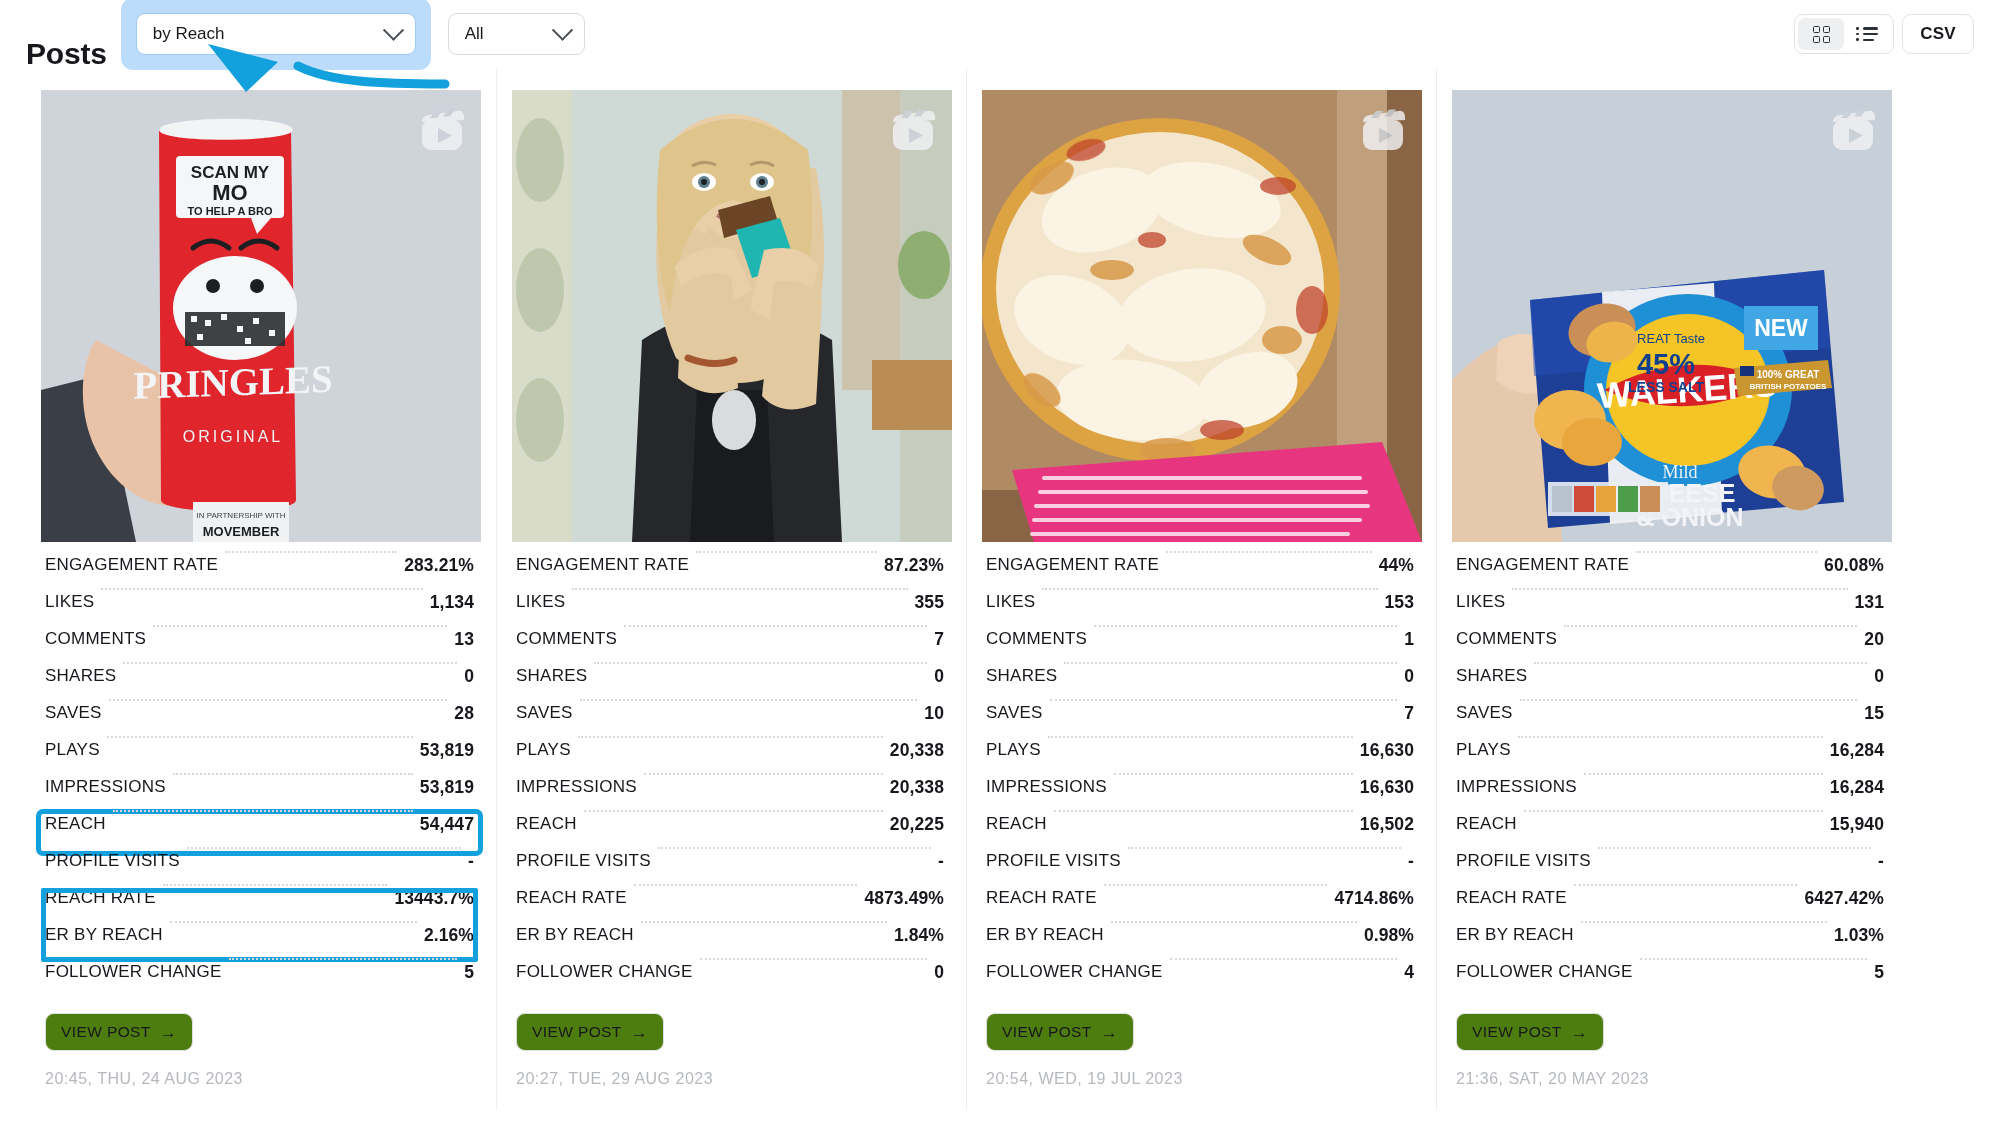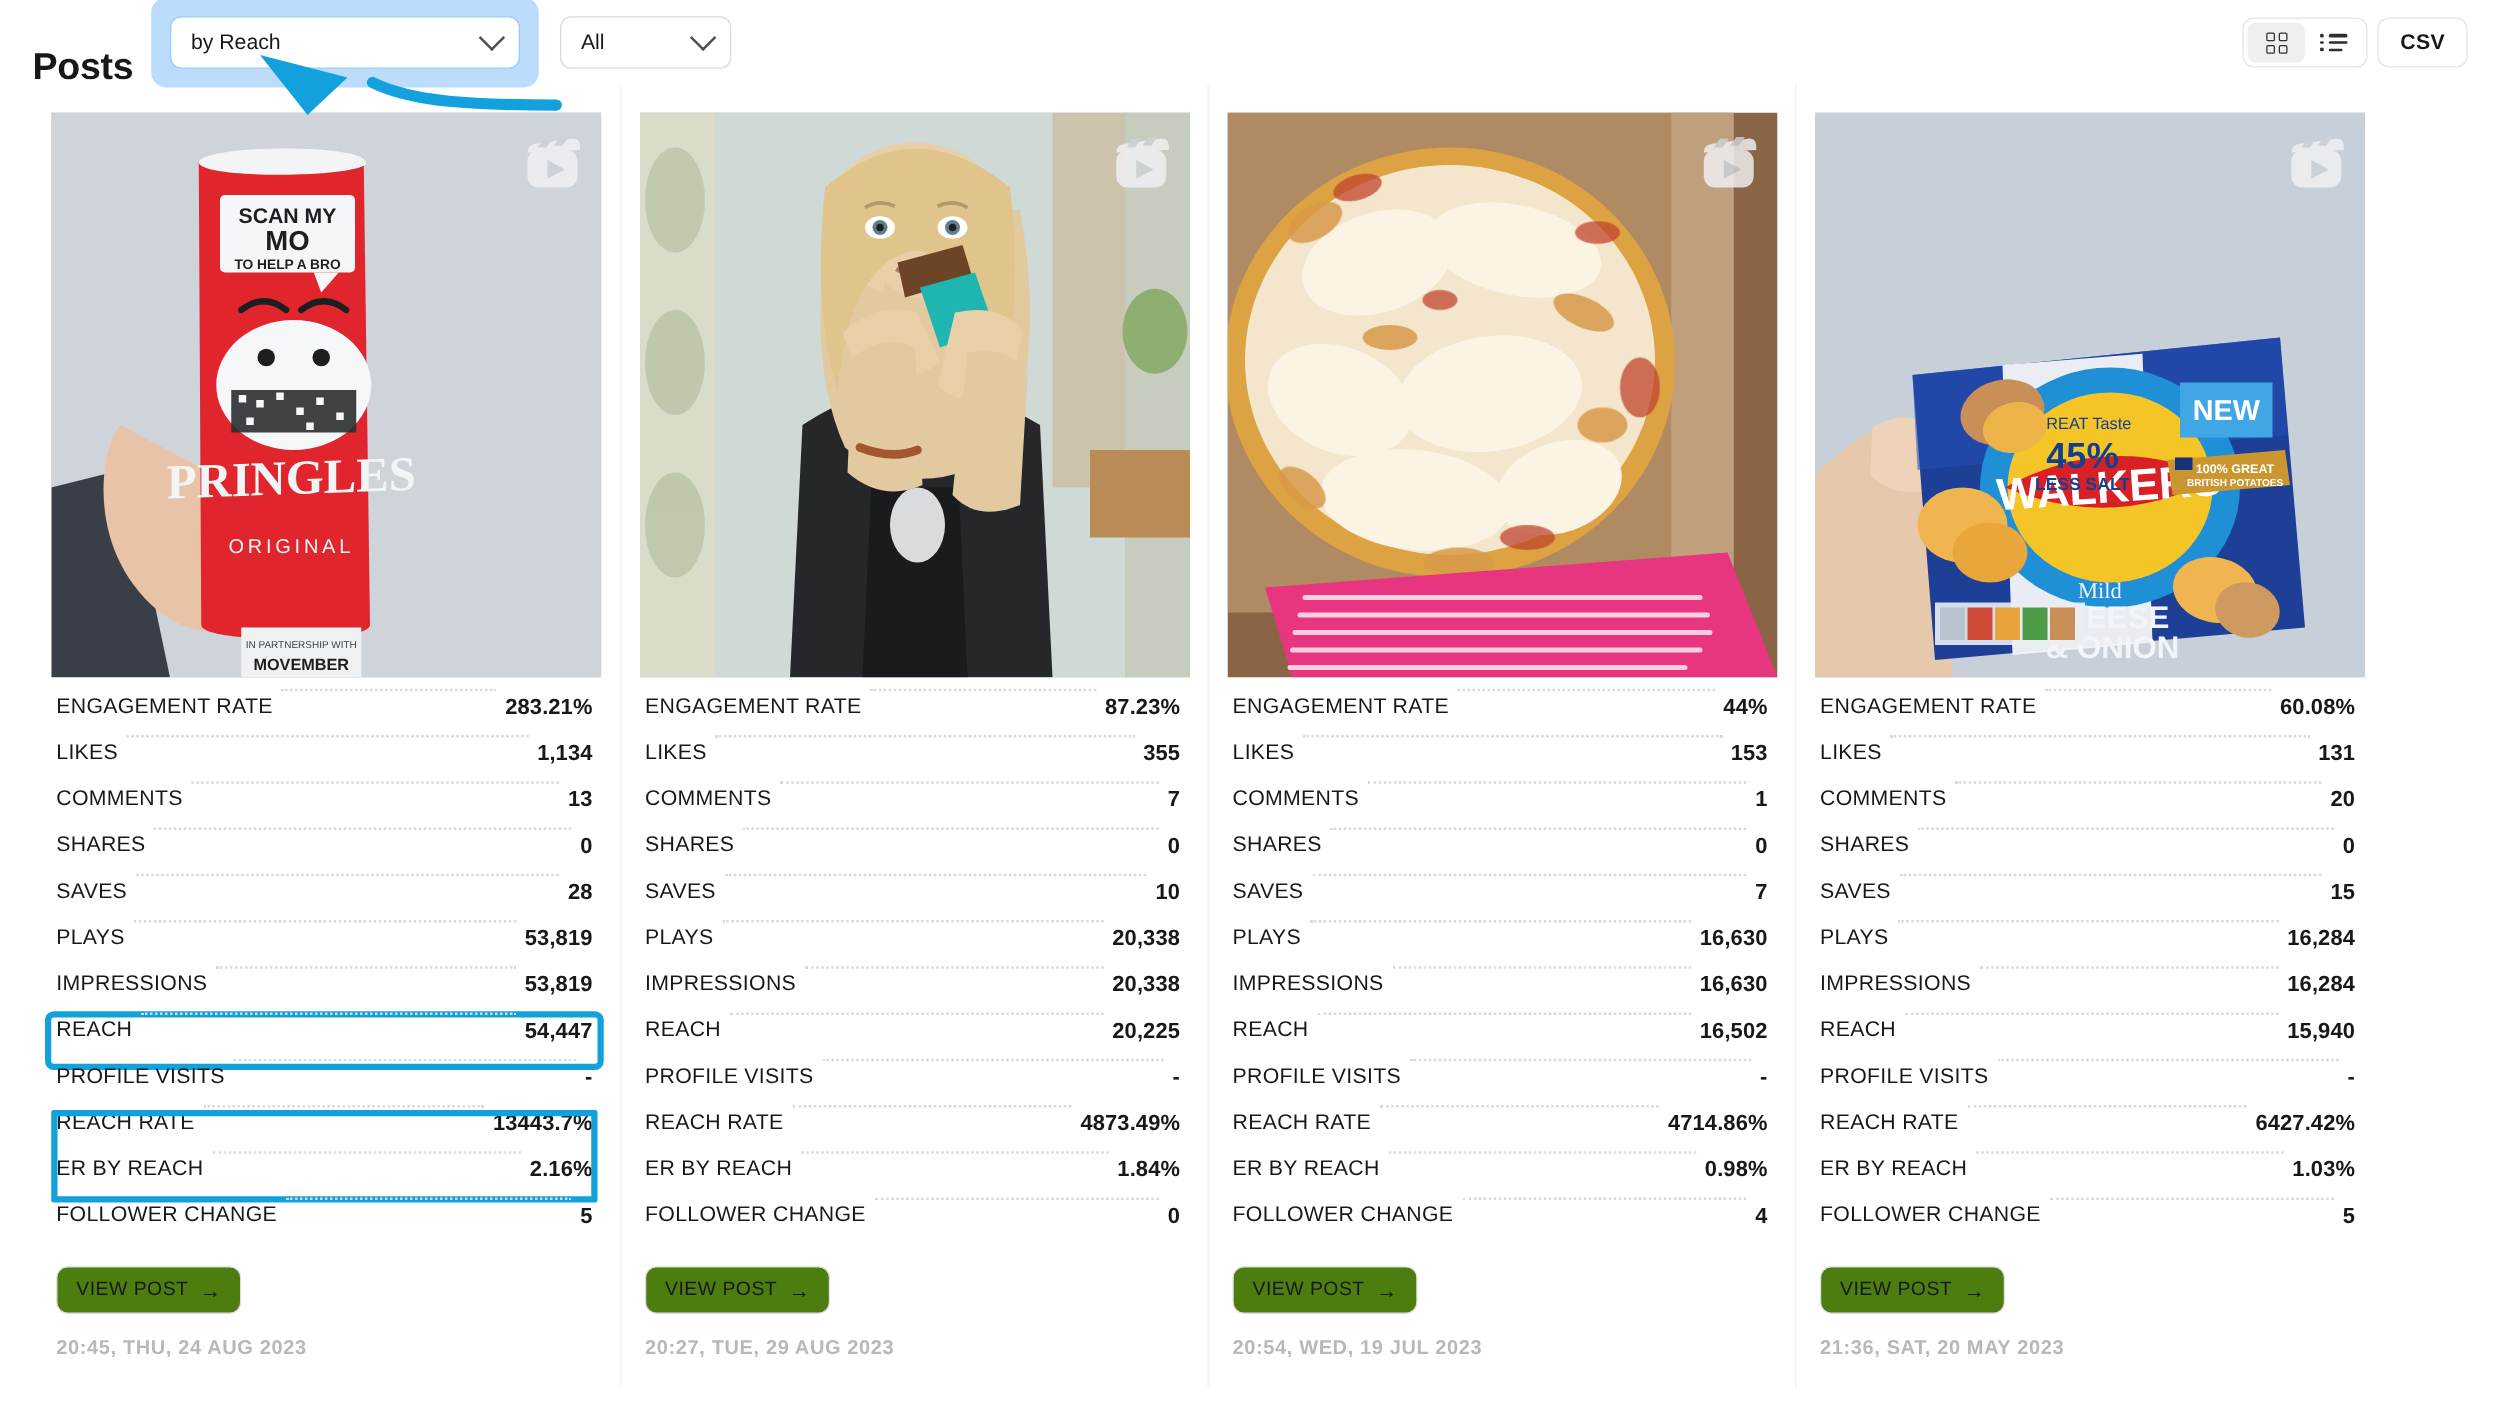--- a/index.html
+++ b/index.html
@@ -229,21 +229,20 @@
     white-space: nowrap;
   }
   .view-post .ar { font-size: 17px; line-height: 1; }
 
   .timestamp {
     margin: 19px 0 4px 19px;
     font-size: 16px;
     color: #b5b9be;
     letter-spacing: 0.5px;
     white-space: nowrap;
-    font-weight: bold;
   }
 
   
   .art { position: absolute; inset: 0; }
 </style>
 </head>
 <body>
 
 <div class="header">
   <div class="page-title">Posts</div>

